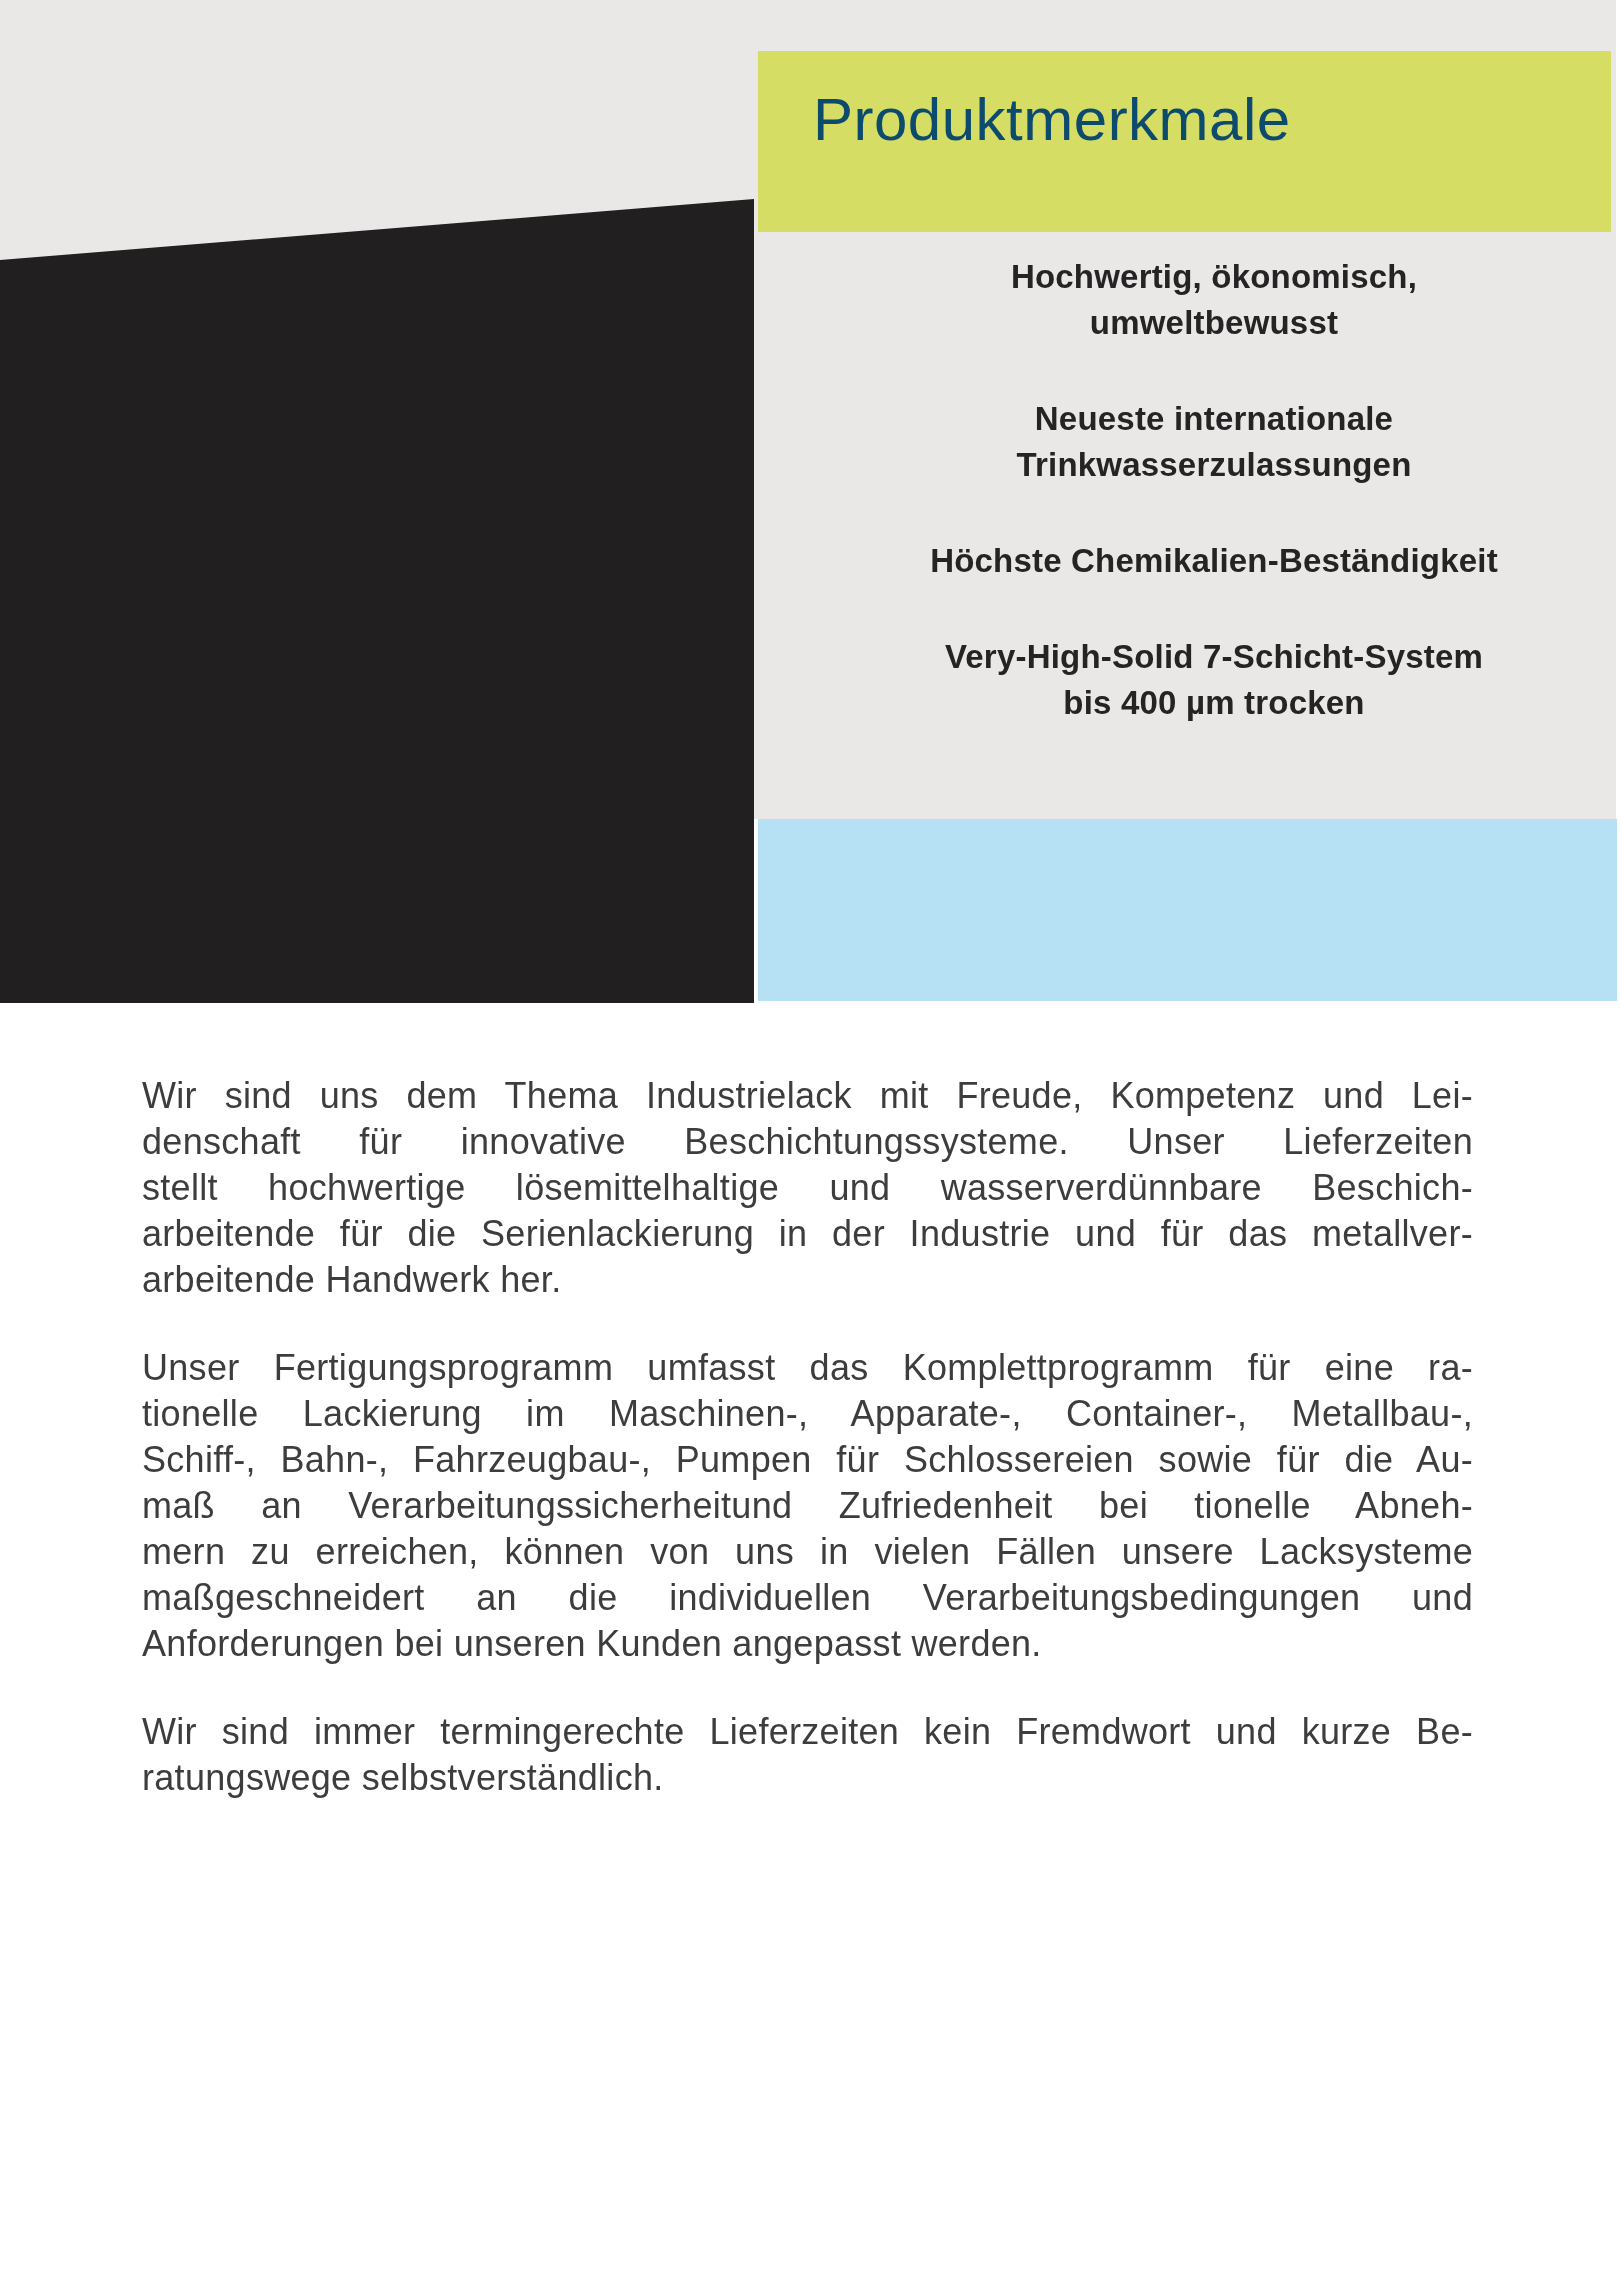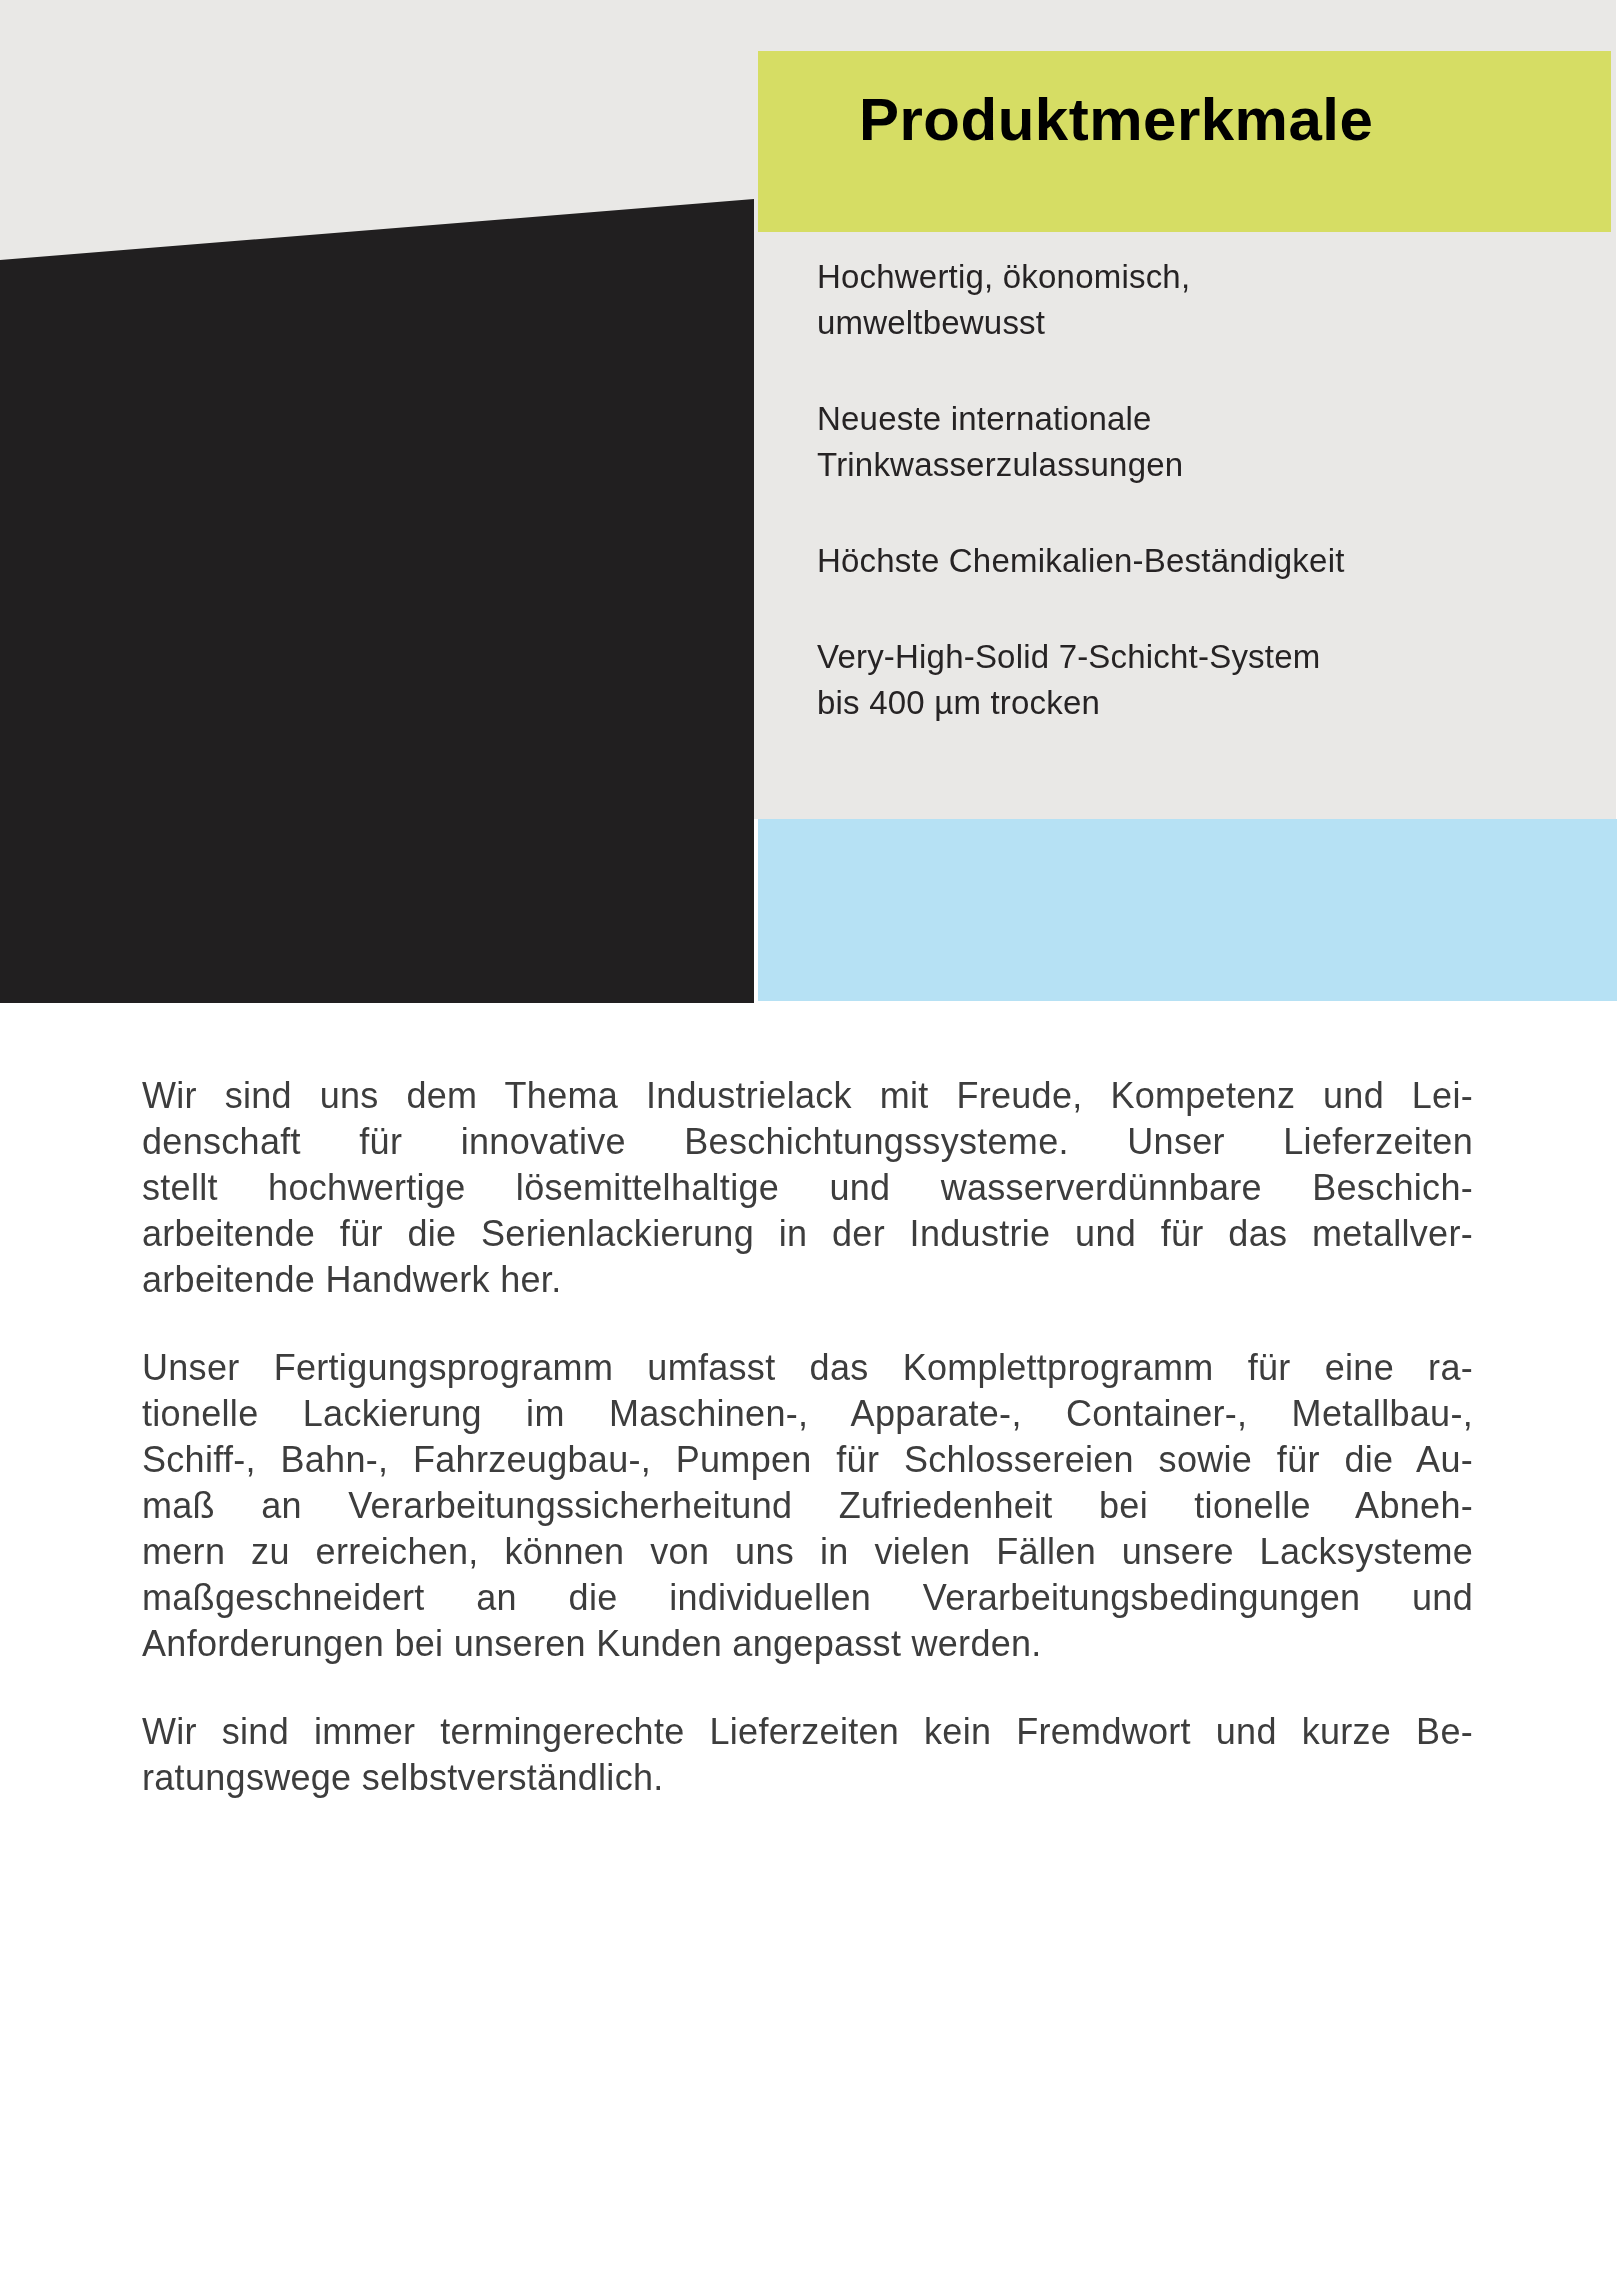--- a/index.html
+++ b/index.html
@@ -32,44 +32,45 @@
   }
   
   .yellow-box {
     position: absolute;
     left: 758px; top: 51px;
     width: 853px; height: 181px;
     background: #d6dd64;
   }
   .yellow-box .title {
     padding-top: 39px;
-    padding-left: 101px;
+    padding-left: 55px;
     font-size: 60px;
     line-height: 60px;
-    font-weight: bold;
-    color: #000000;
+    font-weight: normal;
+    color: #0c4a6e;
     letter-spacing: 0.5px;
     white-space: nowrap;
   }
   
   .features {
     position: absolute;
     left: 758px; top: 232px;
     width: 853px;
     padding-top: 21.6px;
     padding-left: 59px;
     box-sizing: border-box;
   }
   .feature-item {
     margin: 0 0 50px 0;
     font-size: 33px;
     line-height: 46px;
-    font-weight: normal;
+    font-weight: bold;
     color: #262324;
     letter-spacing: 0.2px;
+    text-align: center;
   }
   .feature-line { white-space: nowrap; }
   
   .blue-box {
     position: absolute;
     left: 758px; top: 819px;
     width: 859px; height: 182px;
     background: #b6e1f4;
   }
   

